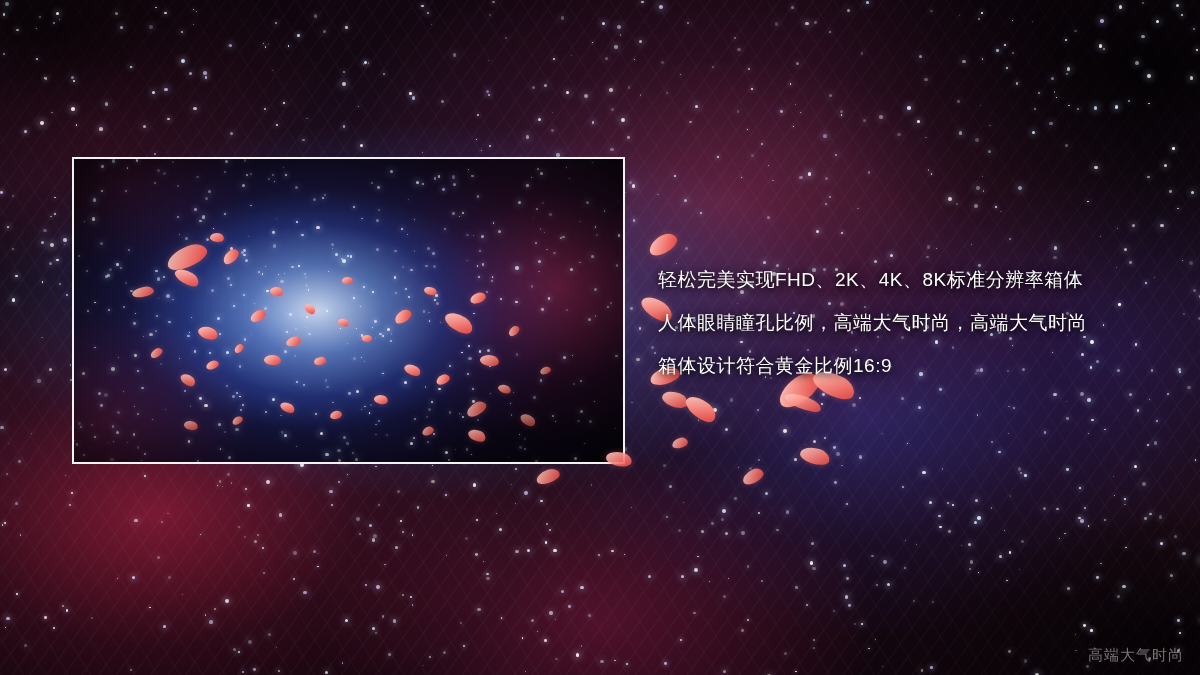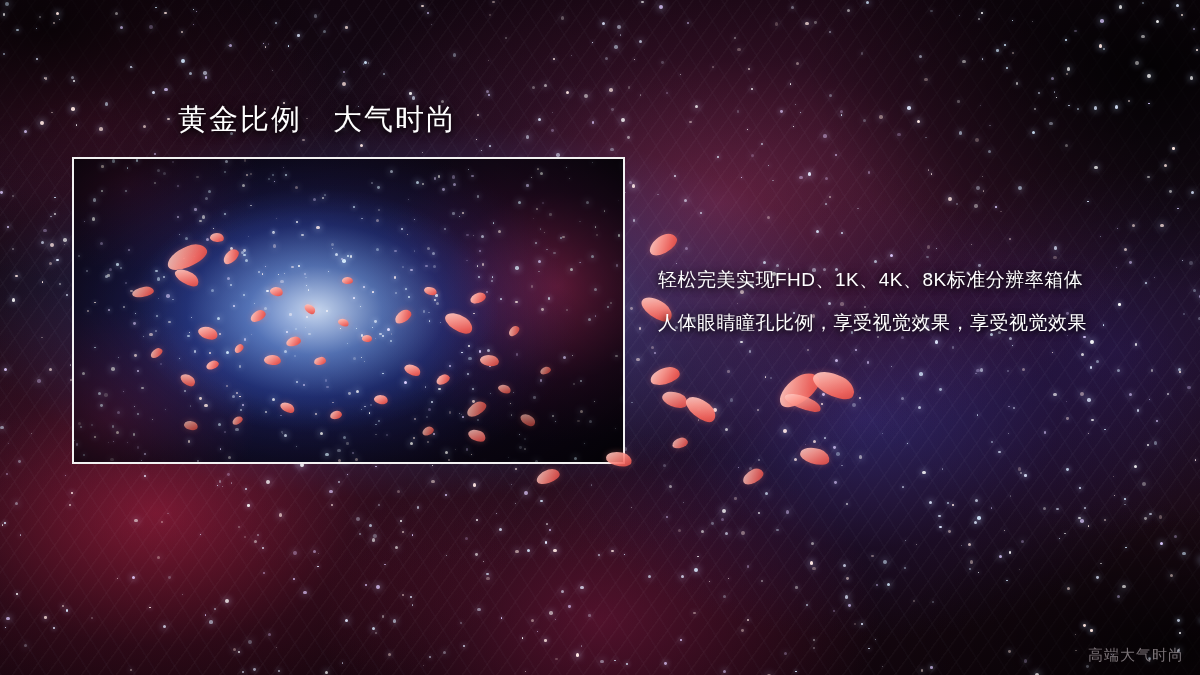--- a/index.html
+++ b/index.html
@@ -1511,21 +1511,21 @@
       <div class="petal" style="left:812px;top:374px;width:44px;height:22px;transform:rotate(28deg);opacity:0.95"></div>
       <div class="petal" style="left:784px;top:396px;width:38px;height:13px;transform:rotate(22deg);opacity:0.9"></div>
       <div class="petal" style="left:800px;top:448px;width:30px;height:16px;transform:rotate(18deg);opacity:0.9"></div>
       <div class="petal" style="left:742px;top:470px;width:22px;height:13px;transform:rotate(-26deg);opacity:0.85"></div>
       <div class="petal" style="left:606px;top:452px;width:26px;height:14px;transform:rotate(14deg);opacity:0.9"></div>
       <div class="petal" style="left:536px;top:470px;width:24px;height:13px;transform:rotate(-18deg);opacity:0.85"></div>
       <div class="petal" style="left:468px;top:430px;width:18px;height:11px;transform:rotate(26deg);opacity:0.8"></div>
       <div class="petal" style="left:672px;top:438px;width:16px;height:10px;transform:rotate(-12deg);opacity:0.85"></div>
     </div>
 
-  <div class="title">黄金比例　大气时尚</div>
 
   <div class="body-text">
-    <div class="body-line">轻松完美实现FHD、1K、4K、8K标准分辨率箱体</div>
-    <div class="body-line">人体眼睛瞳孔比例，享受视觉效果，享受视觉效果</div>
+    <div class="body-line">轻松完美实现FHD、2K、4K、8K标准分辨率箱体</div>
+    <div class="body-line">人体眼睛瞳孔比例，高端大气时尚，高端大气时尚</div>
+    <div class="body-line">箱体设计符合黄金比例16:9</div>
   </div>
 
   <div class="watermark">高端大气时尚</div>
 </div>
 
 </body></html>

